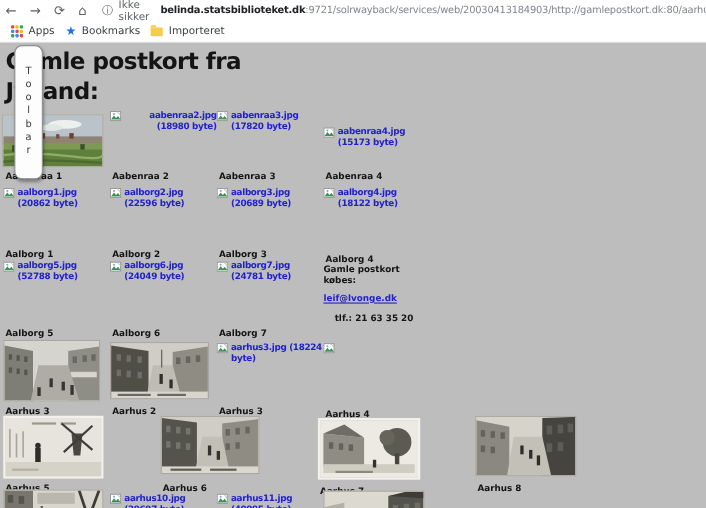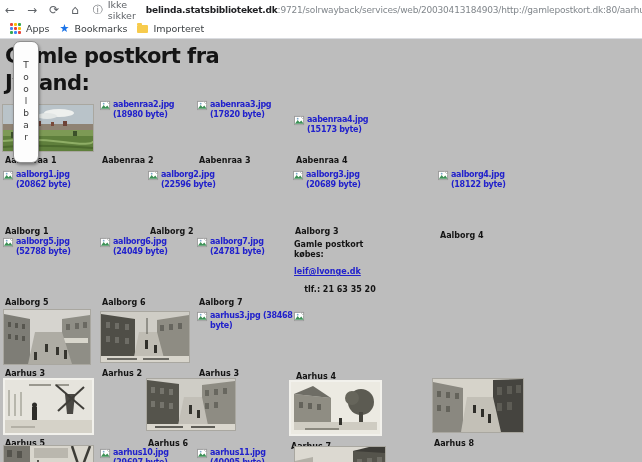--- a/index.html
+++ b/index.html
@@ -114,58 +114,58 @@
             <rect y="31" width="90" height="15" fill="#5f7f3c"></rect>
             <path d="M0,36 Q30,33 60,37 T90,36" stroke="#8fae66" stroke-width="2" fill="none"></path>
             <path d="M0,42 Q35,39 90,43" stroke="#4c6a2e" stroke-width="2" fill="none"></path>
             <rect x="8" y="27" width="5" height="6" fill="#3c512a"></rect>
               <rect x="70" y="26" width="4" height="5" fill="#3c512a"></rect>
           </svg>
         </div>
         <div class="cap">Aabenraa 1</div>
       </div>
       <div class="cell">
+        <div class="blink" style="margin-top:1px;text-align:right;">
+          <span class="bimg"><svg width="11" height="11" viewBox="0 0 12 12">
+                <rect x="0.5" y="1.5" width="10" height="9" fill="#fff" stroke="#9a9a9a"></rect>
+                <polygon points="1,9.5 4,5.5 6,8 8,6 10.5,9.5" fill="#3d9157"></polygon>
+                <circle cx="4" cy="4" r="1" fill="#7aa7c7"></circle>
+                <line x1="7" y1="1.5" x2="10.5" y2="5" stroke="#c2c2c2"></line>
+              </svg></span>
+          <span>aabenraa2.jpg (18980 byte)</span>
+        </div>
+        <div class="cap">Aabenraa 2</div>
+      </div>
+      <div class="cell">
         <div class="blink" style="margin-top:1px;">
           <span class="bimg"><svg width="11" height="11" viewBox="0 0 12 12">
                 <rect x="0.5" y="1.5" width="10" height="9" fill="#fff" stroke="#9a9a9a"></rect>
                 <polygon points="1,9.5 4,5.5 6,8 8,6 10.5,9.5" fill="#3d9157"></polygon>
                 <circle cx="4" cy="4" r="1" fill="#7aa7c7"></circle>
                 <line x1="7" y1="1.5" x2="10.5" y2="5" stroke="#c2c2c2"></line>
               </svg></span>
-          <span>aabenraa2.jpg (18980 byte)</span>
-        </div>
-        <div class="cap">Aabenraa 2</div>
-      </div>
-      <div class="cell">
-        <div class="blink" style="margin-top:1px;">
-          <span class="bimg"><svg width="11" height="11" viewBox="0 0 12 12">
-                <rect x="0.5" y="1.5" width="10" height="9" fill="#fff" stroke="#9a9a9a"></rect>
-                <polygon points="1,9.5 4,5.5 6,8 8,6 10.5,9.5" fill="#3d9157"></polygon>
-                <circle cx="4" cy="4" r="1" fill="#7aa7c7"></circle>
-                <line x1="7" y1="1.5" x2="10.5" y2="5" stroke="#c2c2c2"></line>
-              </svg></span>
           <span>aabenraa3.jpg (17820 byte)</span>
         </div>
         <div class="cap">Aabenraa 3</div>
       </div>
       <div class="cell">
         <div class="blink" style="margin-top:16px;">
           <span class="bimg"><svg width="11" height="11" viewBox="0 0 12 12">
                 <rect x="0.5" y="1.5" width="10" height="9" fill="#fff" stroke="#9a9a9a"></rect>
                 <polygon points="1,9.5 4,5.5 6,8 8,6 10.5,9.5" fill="#3d9157"></polygon>
                 <circle cx="4" cy="4" r="1" fill="#7aa7c7"></circle>
                 <line x1="7" y1="1.5" x2="10.5" y2="5" stroke="#c2c2c2"></line>
               </svg></span>
           <span>aabenraa4.jpg (15173 byte)</span>
         </div>
         <div class="cap">Aabenraa 4</div>
       </div>
     </div>
 
-    <div class="grid-row" style="top:131px;height:66px;gap:48px;">
+    <div class="grid-row" style="top:131px;height:66px;">
       <div class="cell">
         <div class="blink">
           <span class="bimg"><svg width="11" height="11" viewBox="0 0 12 12">
                 <rect x="0.5" y="1.5" width="10" height="9" fill="#fff" stroke="#9a9a9a"></rect>
                 <polygon points="1,9.5 4,5.5 6,8 8,6 10.5,9.5" fill="#3d9157"></polygon>
                 <circle cx="4" cy="4" r="1" fill="#7aa7c7"></circle>
                 <line x1="7" y1="1.5" x2="10.5" y2="5" stroke="#c2c2c2"></line>
               </svg></span>
           <span>aalborg1.jpg (20862 byte)</span>
         </div>
@@ -308,21 +308,21 @@
         <div class="cap">Aarhus 2</div>
       </div>
       <div class="cell">
         <div class="blink" style="margin-top:3px;">
           <span class="bimg"><svg width="11" height="11" viewBox="0 0 12 12">
                 <rect x="0.5" y="1.5" width="10" height="9" fill="#fff" stroke="#9a9a9a"></rect>
                 <polygon points="1,9.5 4,5.5 6,8 8,6 10.5,9.5" fill="#3d9157"></polygon>
                 <circle cx="4" cy="4" r="1" fill="#7aa7c7"></circle>
                 <line x1="7" y1="1.5" x2="10.5" y2="5" stroke="#c2c2c2"></line>
               </svg></span>
-          <span>aarhus3.jpg (38468 byte)</span>
+          <span>aarhus3.jpg (18224 byte)</span>
         </div>
         <div class="cap">Aarhus 3</div>
       </div>
       <div class="cell">
         <div class="blink" style="margin-top:3px;">
           <span class="bimg"><svg width="11" height="11" viewBox="0 0 12 12">
                 <rect x="0.5" y="1.5" width="10" height="9" fill="#fff" stroke="#9a9a9a"></rect>
                 <polygon points="1,9.5 4,5.5 6,8 8,6 10.5,9.5" fill="#3d9157"></polygon>
                 <circle cx="4" cy="4" r="1" fill="#7aa7c7"></circle>
                 <line x1="7" y1="1.5" x2="10.5" y2="5" stroke="#c2c2c2"></line>

